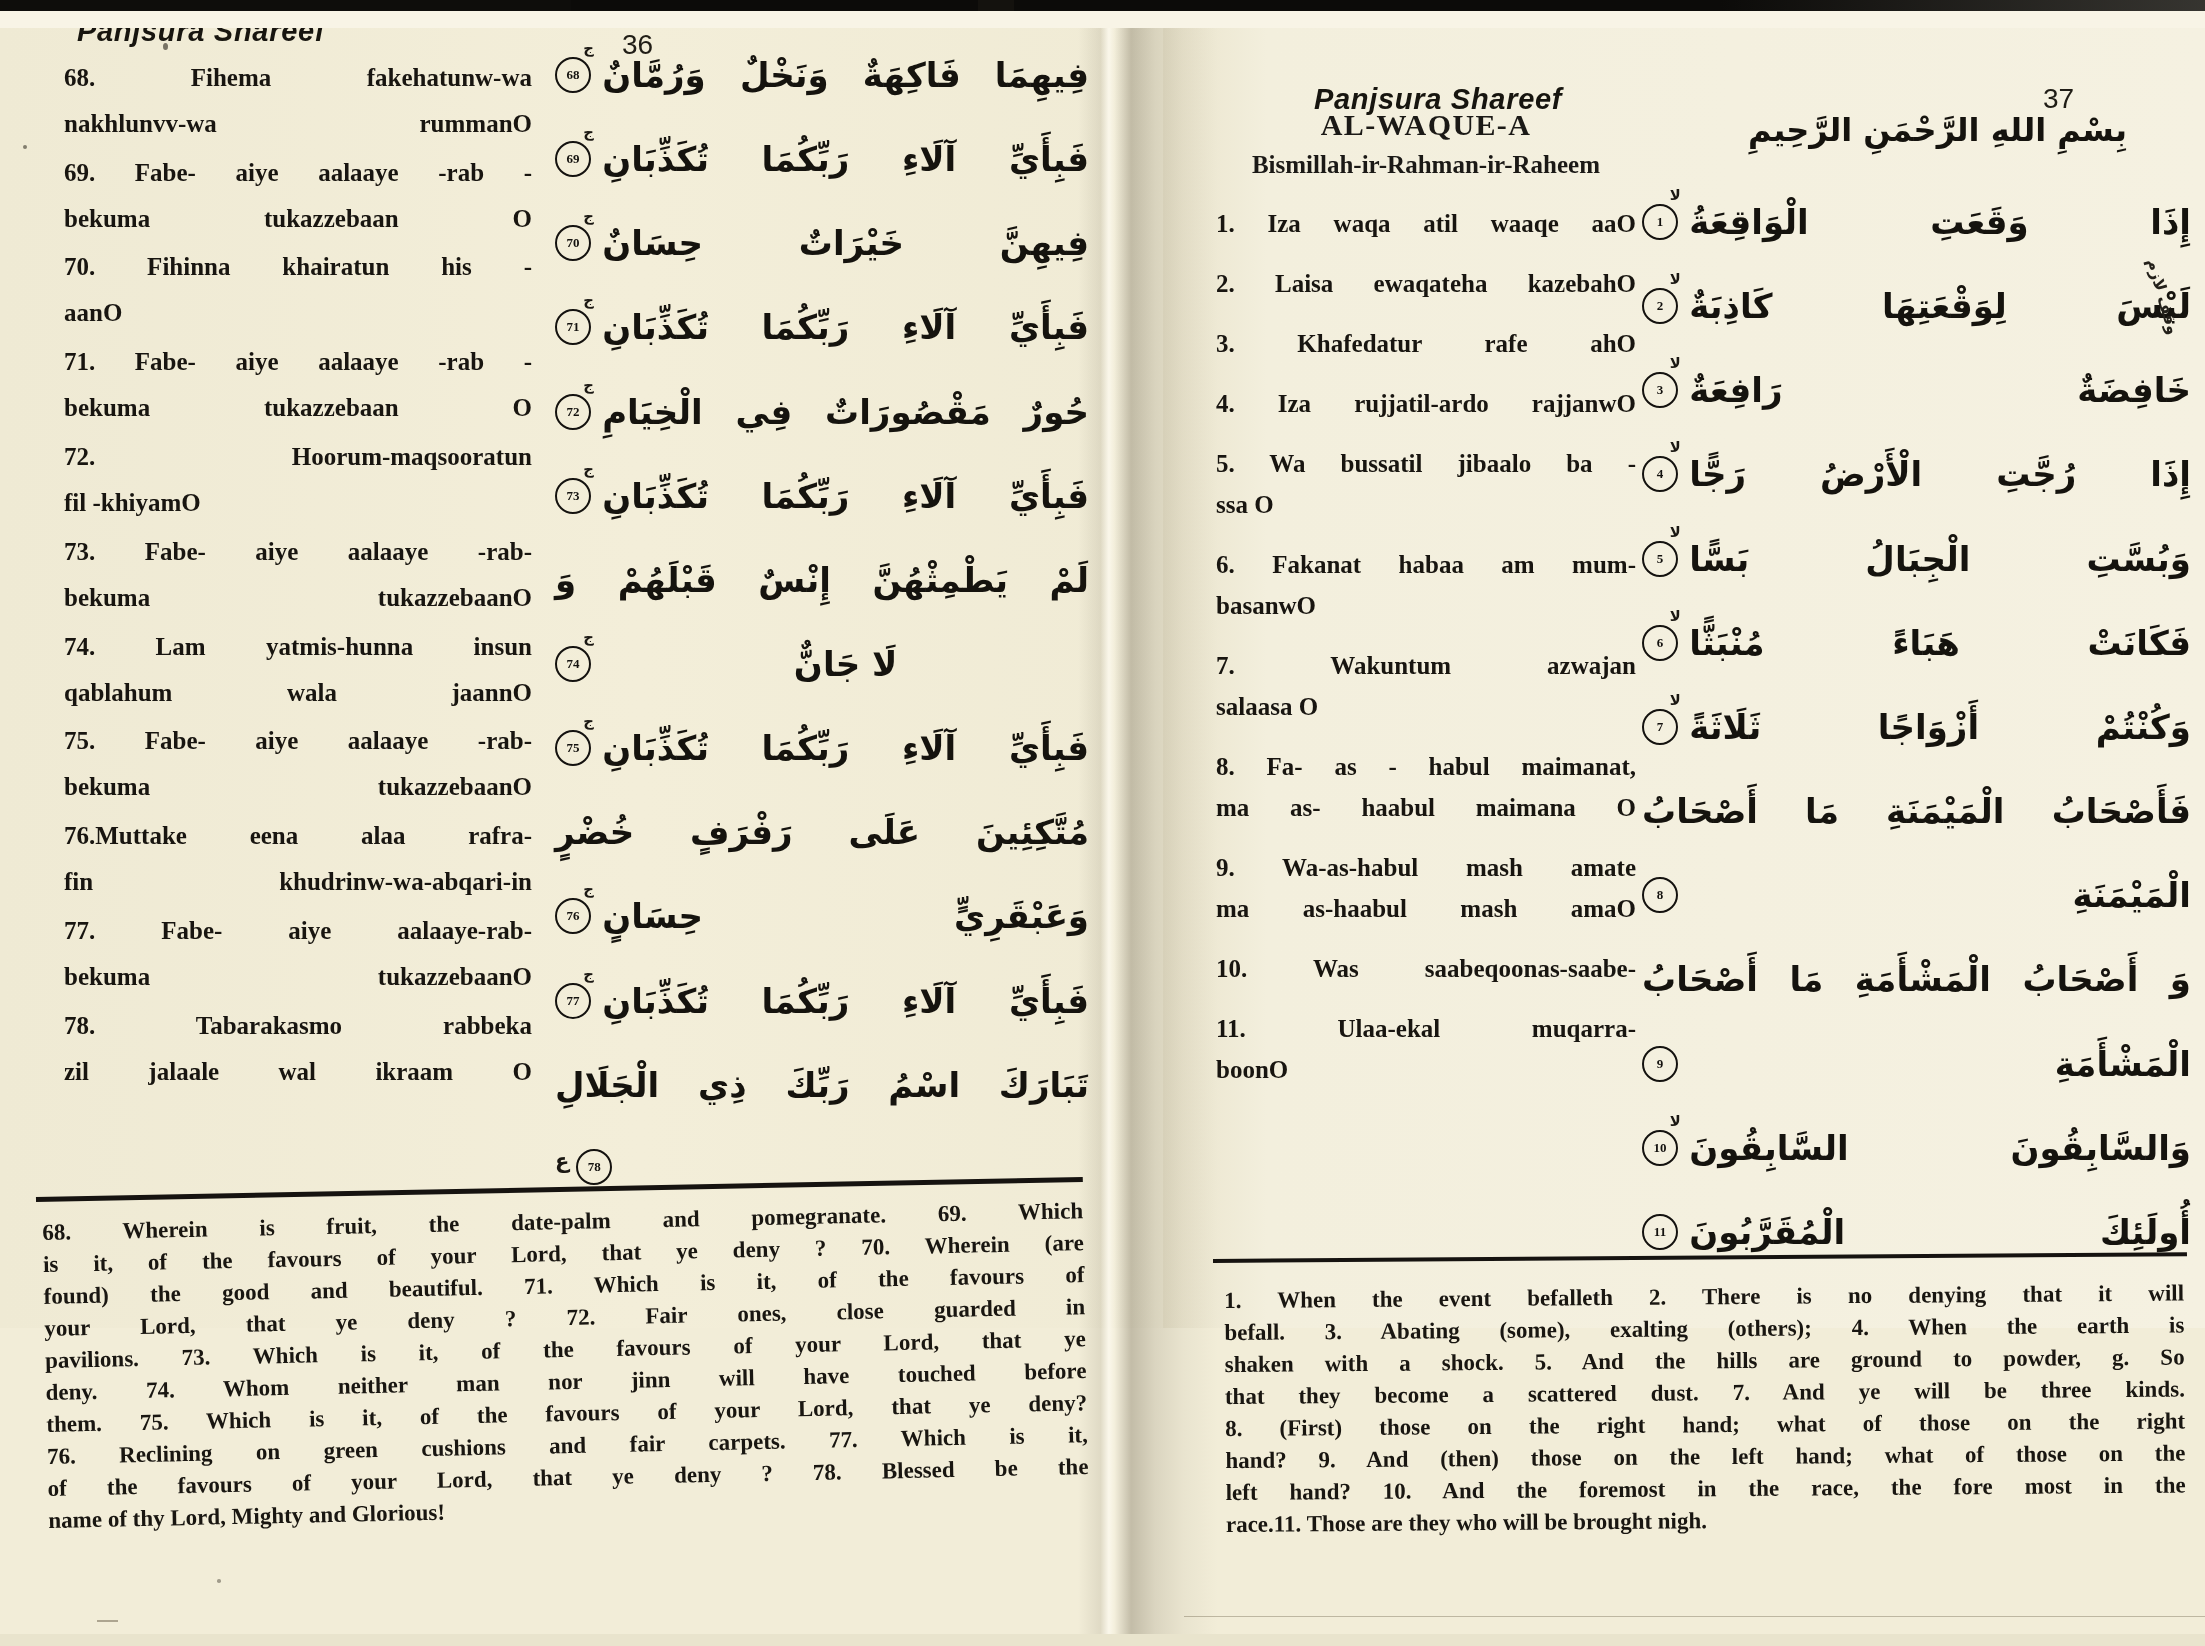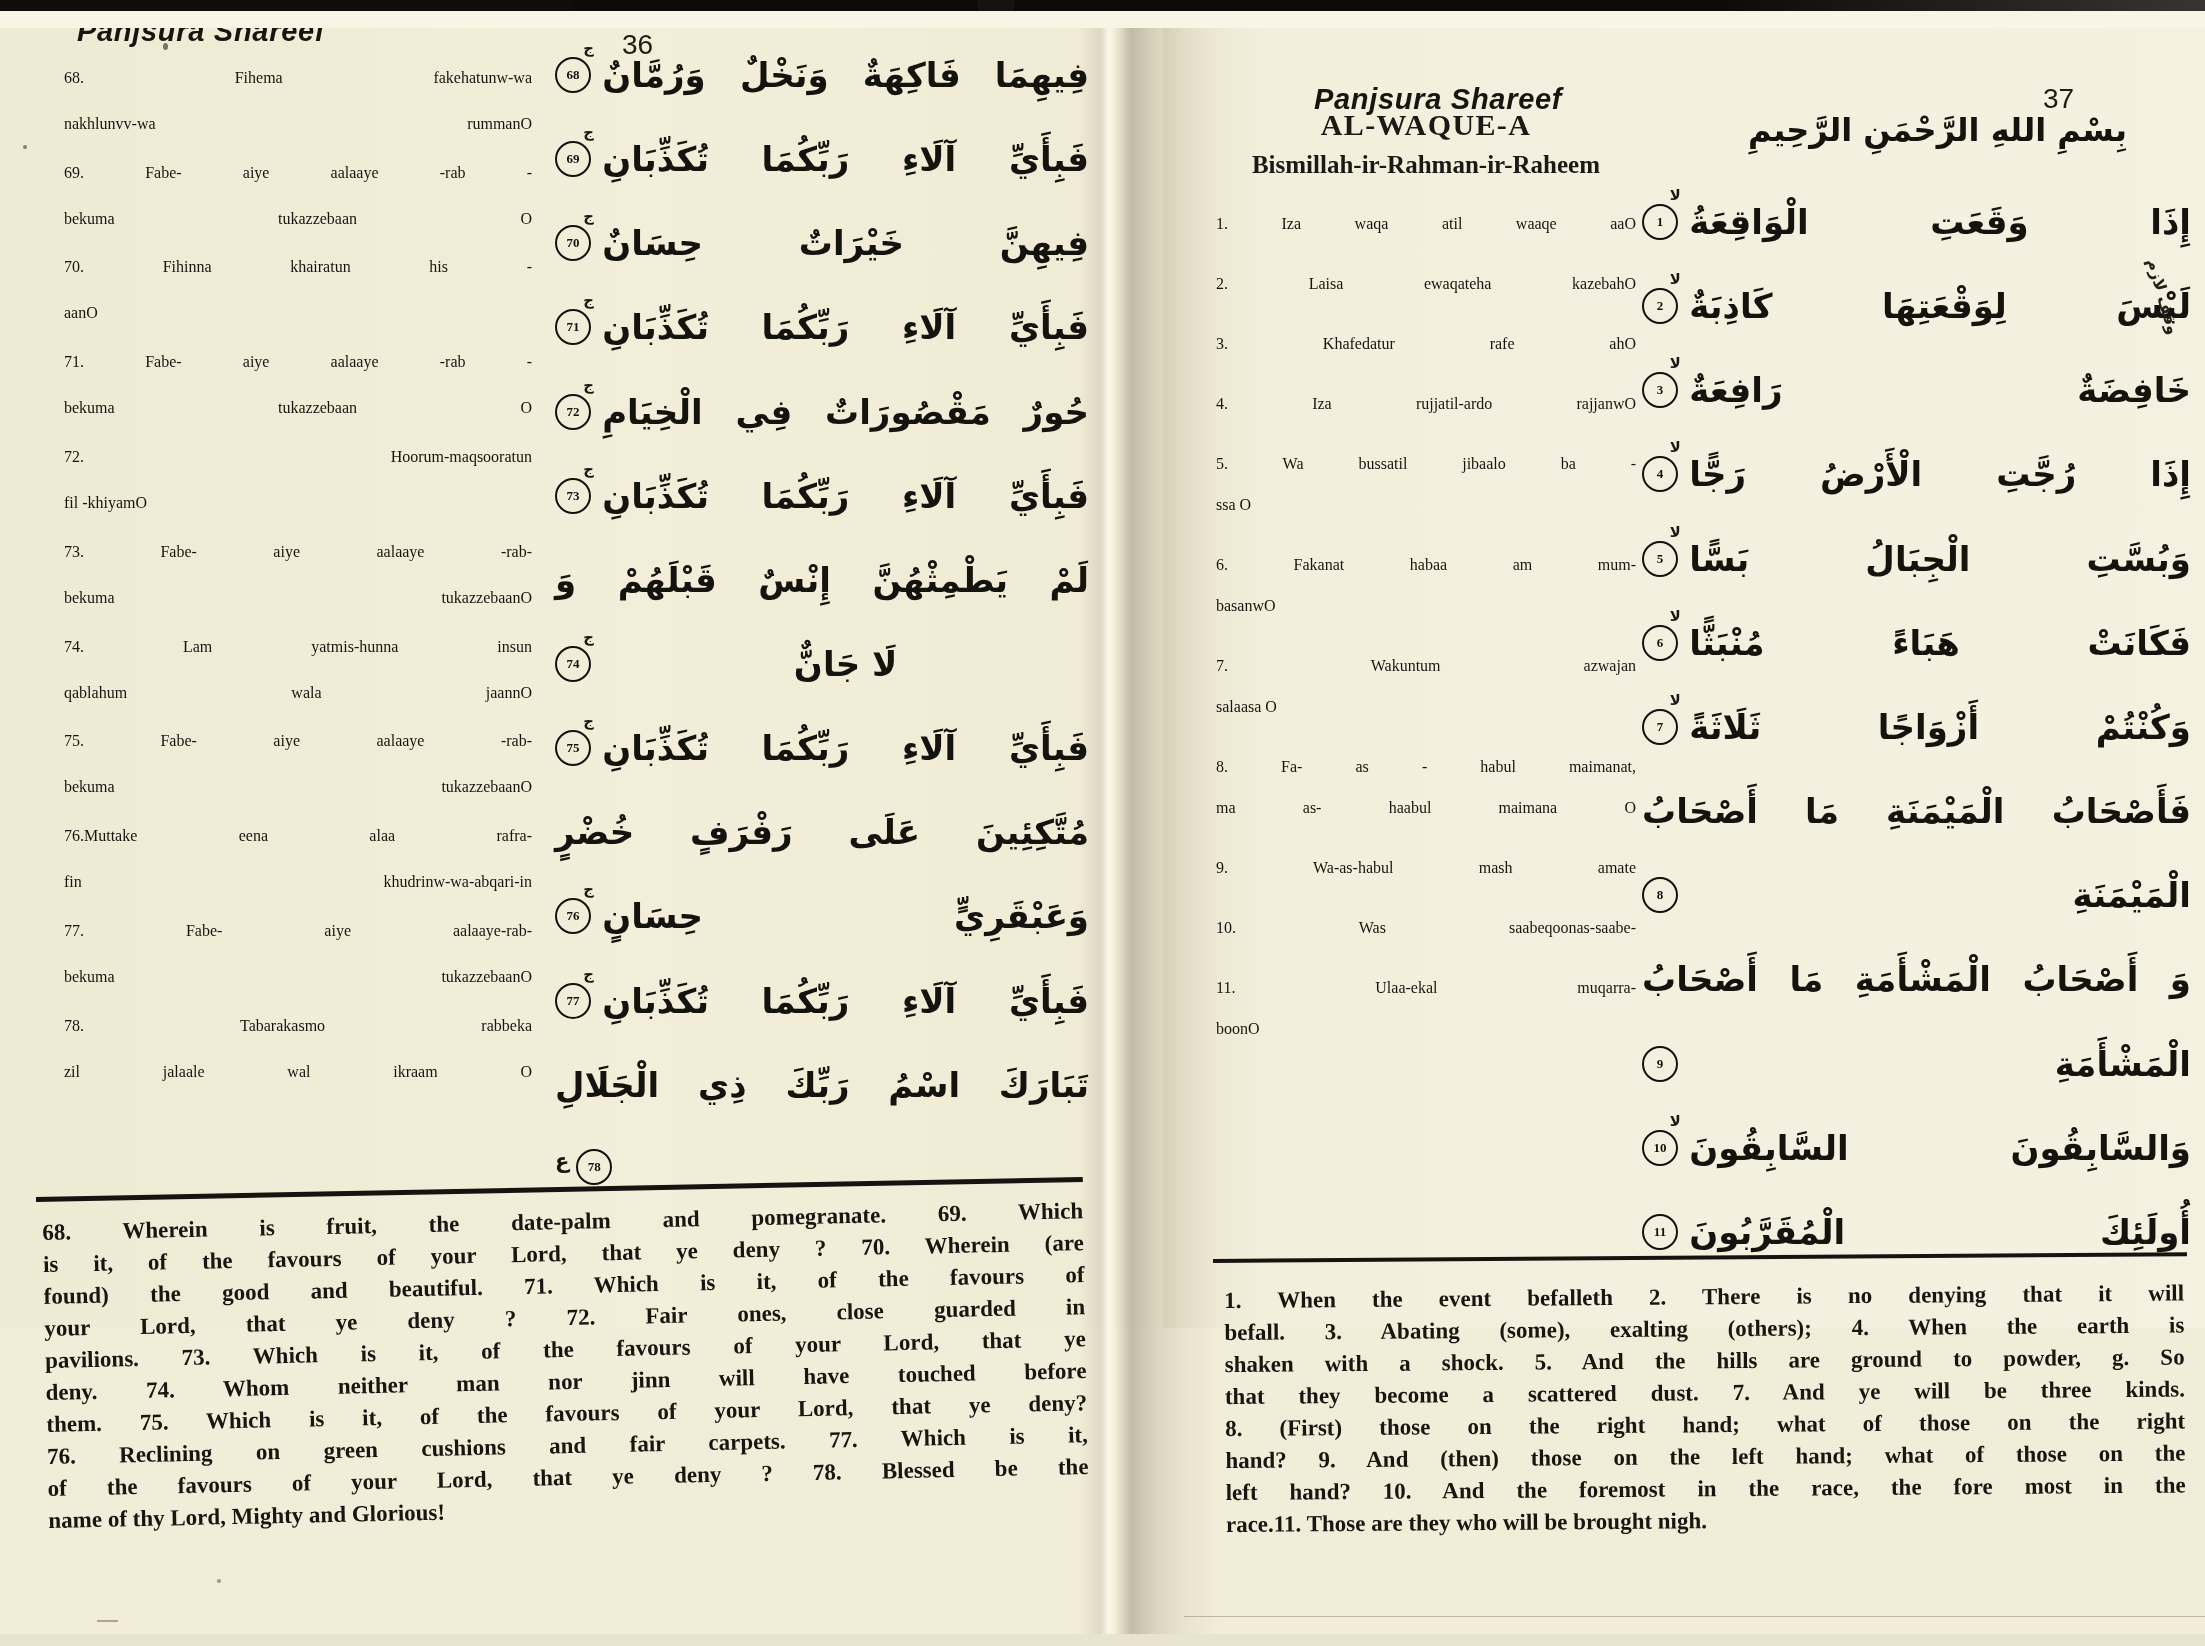--- a/index.html
+++ b/index.html
@@ -24,21 +24,21 @@
   .gutter{position:absolute;left:1078px;top:0;width:140px;height:1647px;pointer-events:none;
           background:linear-gradient(90deg,rgba(60,50,30,0) 0%,rgba(60,50,30,.10) 16%,
           rgba(252,249,238,.85) 22%,rgba(252,249,238,.2) 26%,rgba(60,50,30,.26) 38%,
           rgba(60,50,30,.13) 55%,rgba(60,50,30,.05) 75%,rgba(60,50,30,0) 100%);}
 
   .hdr{position:absolute;font-family:"Liberation Sans",sans-serif;font-weight:bold;font-style:italic;
        font-size:29px;letter-spacing:0.7px;color:#17150f;}
   .pnum{position:absolute;font-family:"Liberation Sans",sans-serif;font-size:28px;color:#201d16;}
 
   
-  .jline{font-weight:normal;font-size:16px;text-align:justify;text-align-last:justify;color:#181510;}
+  .jline{font-weight:bold;font-size:25px;text-align:justify;text-align-last:justify;color:#181510;}
   .jline.short{text-align:left;text-align-last:left;}
   .lt-col{position:absolute;left:64px;top:52px;width:468px;}
   .lt-col .jline{line-height:46px;}
   .page.left .jline.vstart{margin-top:2.8px;}
   .rt-col{position:absolute;left:53px;top:104px;width:420px;}
   .rt-col .jline{line-height:41px;}
   .page.right .jline.vstart{margin-top:19px;}
   .rt-title{font-weight:bold;font-size:30px;letter-spacing:1.4px;text-align:center;line-height:41px;}
   .rt-bism{font-weight:bold;font-size:25px;text-align:center;line-height:39px;margin-bottom:15px;}
 
@@ -246,20 +246,21 @@
           <div class="jline vstart">4. Iza rujjatil-ardo rajjanwO</div>
           <div class="jline vstart">5. Wa bussatil jibaalo ba -</div>
           <div class="jline short">ssa O</div>
           <div class="jline vstart">6. Fakanat habaa am mum-</div>
           <div class="jline short">basanwO</div>
           <div class="jline vstart">7. Wakuntum azwajan</div>
           <div class="jline short">salaasa O</div>
           <div class="jline vstart">8. Fa- as - habul maimanat,</div>
           <div class="jline">ma as- haabul maimana O</div>
           <div class="jline vstart">9. Wa-as-habul mash amate</div>
+          <div class="jline">ma as-haabul mash amaO</div>
           <div class="jline vstart">10. Was saabeqoonas-saabe-</div>
           <div class="jline vstart">11. Ulaa-ekal muqarra-</div>
           <div class="jline short">boonO</div>
         </div>
     </div>
 
     <div class="ar-col r">
       <div class="bism-ar">بِسْمِ اللهِ الرَّحْمَنِ الرَّحِيمِ</div>
     </div>
     <div class="ar-col r" style="top:202px;height:1050px;">

